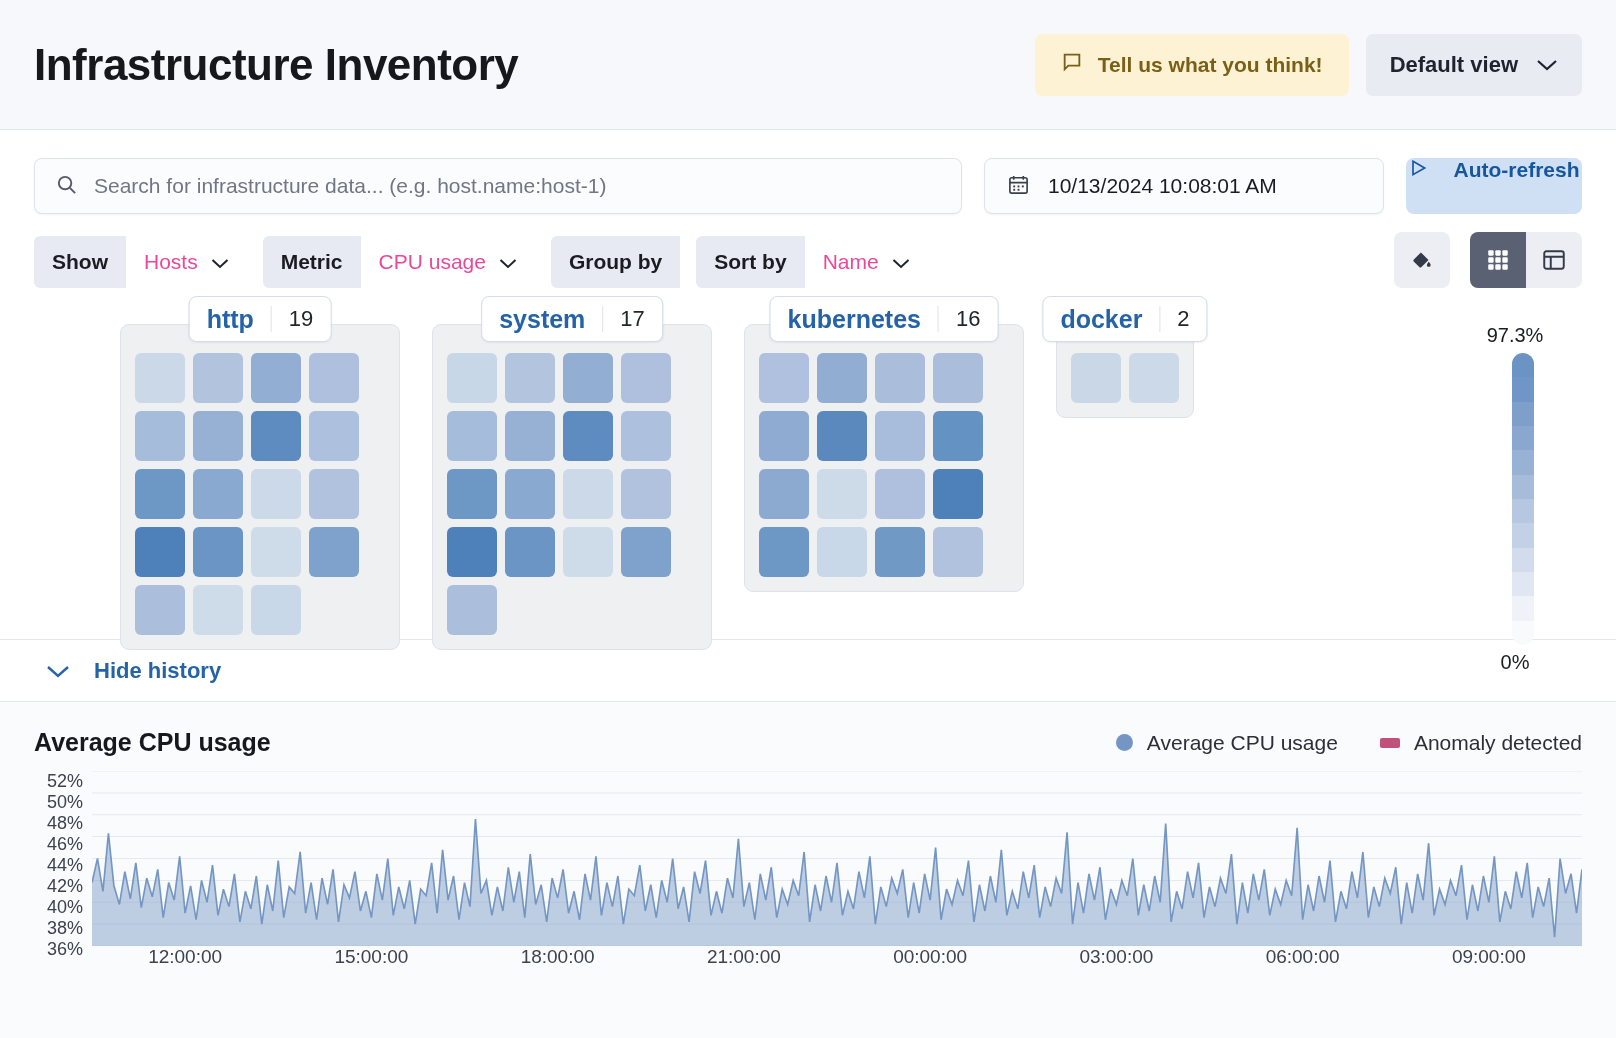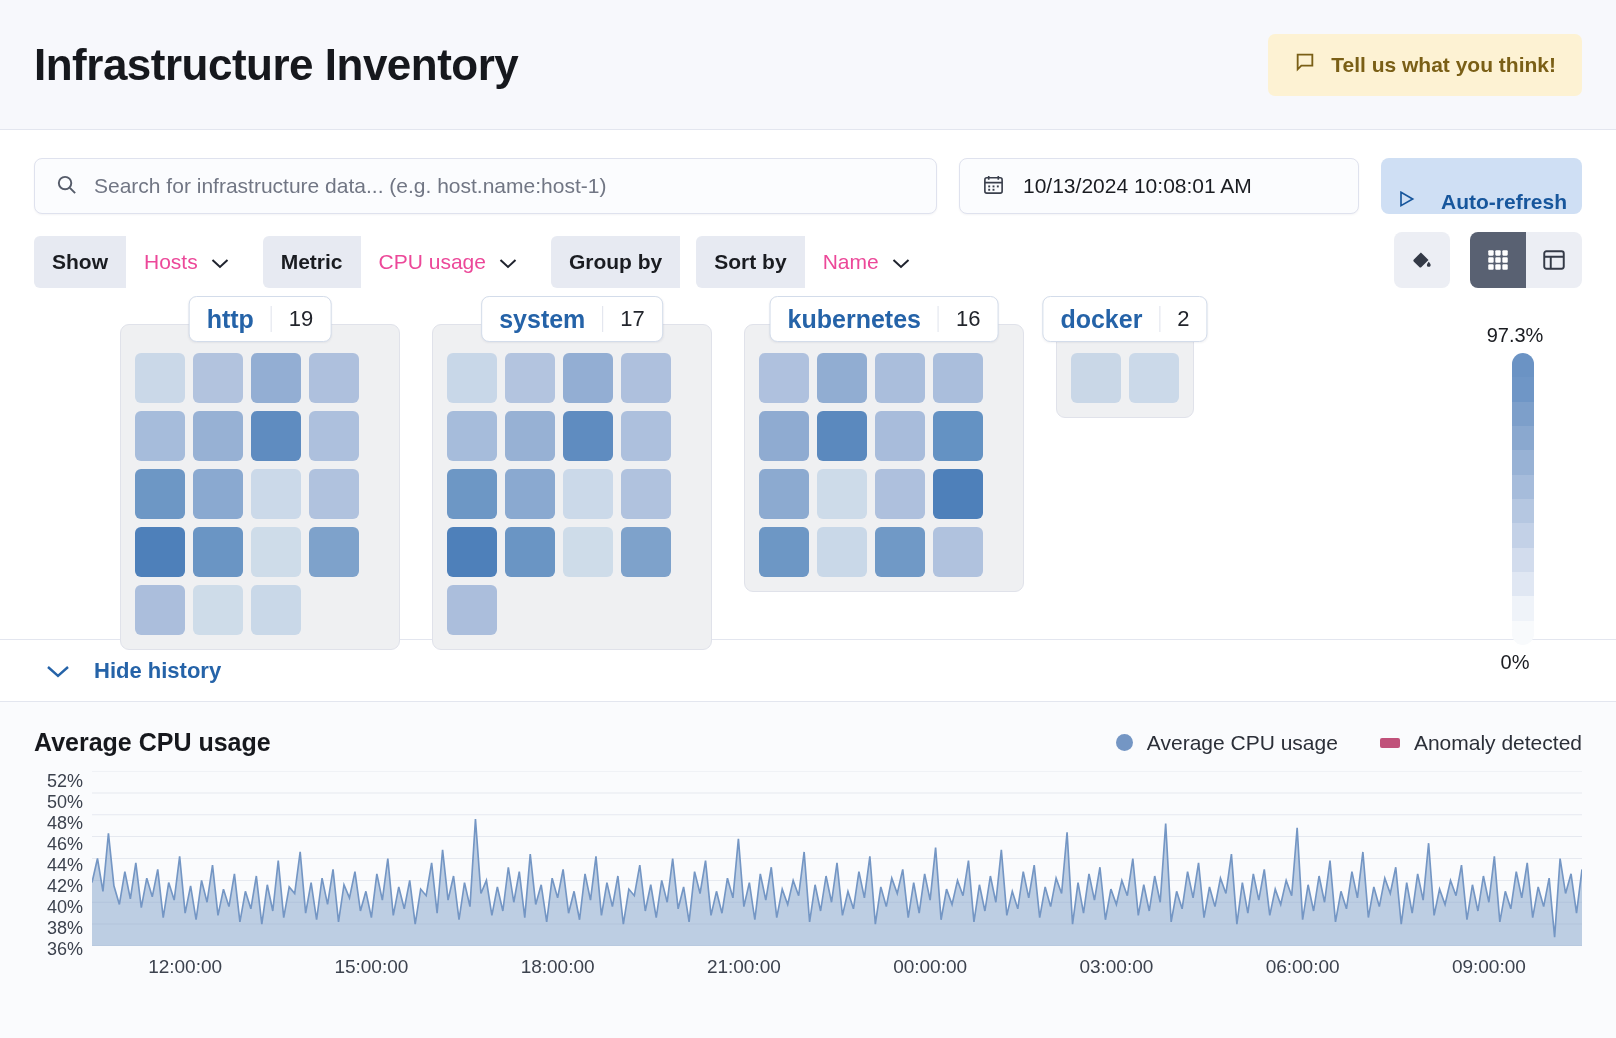--- a/index.html
+++ b/index.html
@@ -83,27 +83,27 @@
     border-radius: 8px;
     background: #fbfcfe;
     display: flex;
     align-items: center;
     padding: 0 22px;
     gap: 18px;
     box-shadow: 0 1px 2px rgba(30,40,70,.05);
   }
   .date-text { font-size: 21px; color: #1a1c21; }
   .auto-refresh {
-    width: 201px;
+    width: 176px;
     height: 56px;
     background: #cfdff4;
     border: none;
     border-radius: 8px;
     display: flex;
-    align-items: flex-end;
+    align-items: flex-start;
     justify-content: center;
     gap: 25px;
     color: #17569c;
     font-size: 21px;
     font-weight: 700;
     cursor: pointer;
     font-family: inherit;
   }
 
   .filter-row {
@@ -255,37 +255,44 @@
     font-size: 18px; color: #3c424e;
     text-align: right;
     padding-right: 9px;
     height: 175px;
   }
   .plot { position: relative; flex: 1; height: 175px; }
   .plot svg { display: block; width: 100%; height: 175px; }
   .x-axis {
     display: flex; margin-left: 58px;
     font-size: 19px; color: #3c424e;
-    margin-top: 10px;
   }
   .x-axis span { flex: 1; text-align: center; }
 </style>
 </head>
 <body>
 
 <div class="header">
   <div class="page-title">Infrastructure Inventory</div>
   <div class="header-right">
     <button class="feedback-btn">
       <span>
         <svg width="22" height="22" viewBox="0 0 24 24" fill="none" stroke="#7a5f16" stroke-width="2">
           <path d="M4 4h16v12H8l-4 4V4z"></path>
         </svg>
       </span>
       <span>Tell us what you think!</span>
+    </button>
+    <button class="default-view-btn">
+      <span>Default view</span>
+      <span>
+        <svg width="22" height="14" viewBox="0 0 22 14" fill="none" stroke="#1f232e" stroke-width="2.2">
+          <path d="M2 3l9 8 9-8"></path>
+        </svg>
+      </span>
     </button>
   </div>
 </div>
 
 <div class="toolbar">
   <div class="search-row">
     <div class="search-box">
       <span>
         <svg width="23" height="23" viewBox="0 0 24 24" fill="none" stroke="#555b69" stroke-width="2">
           <circle cx="10.5" cy="10.5" r="6.5"></circle>

